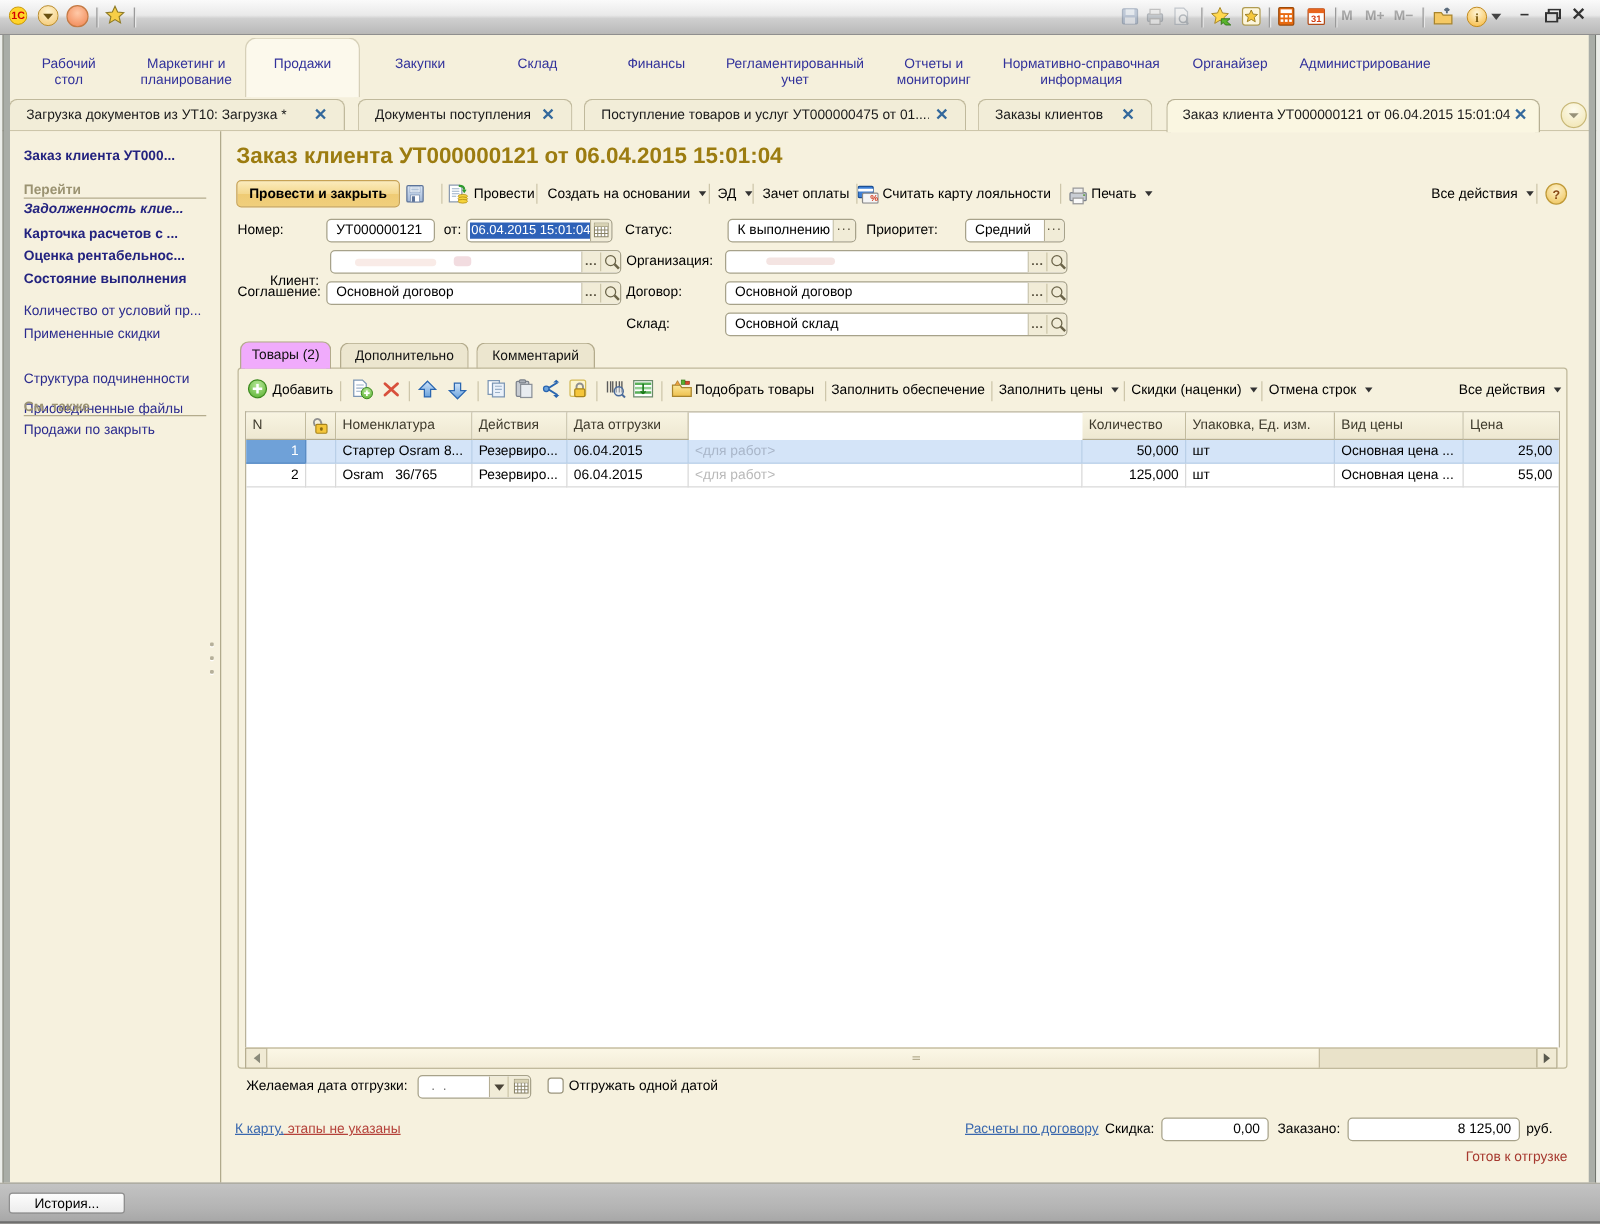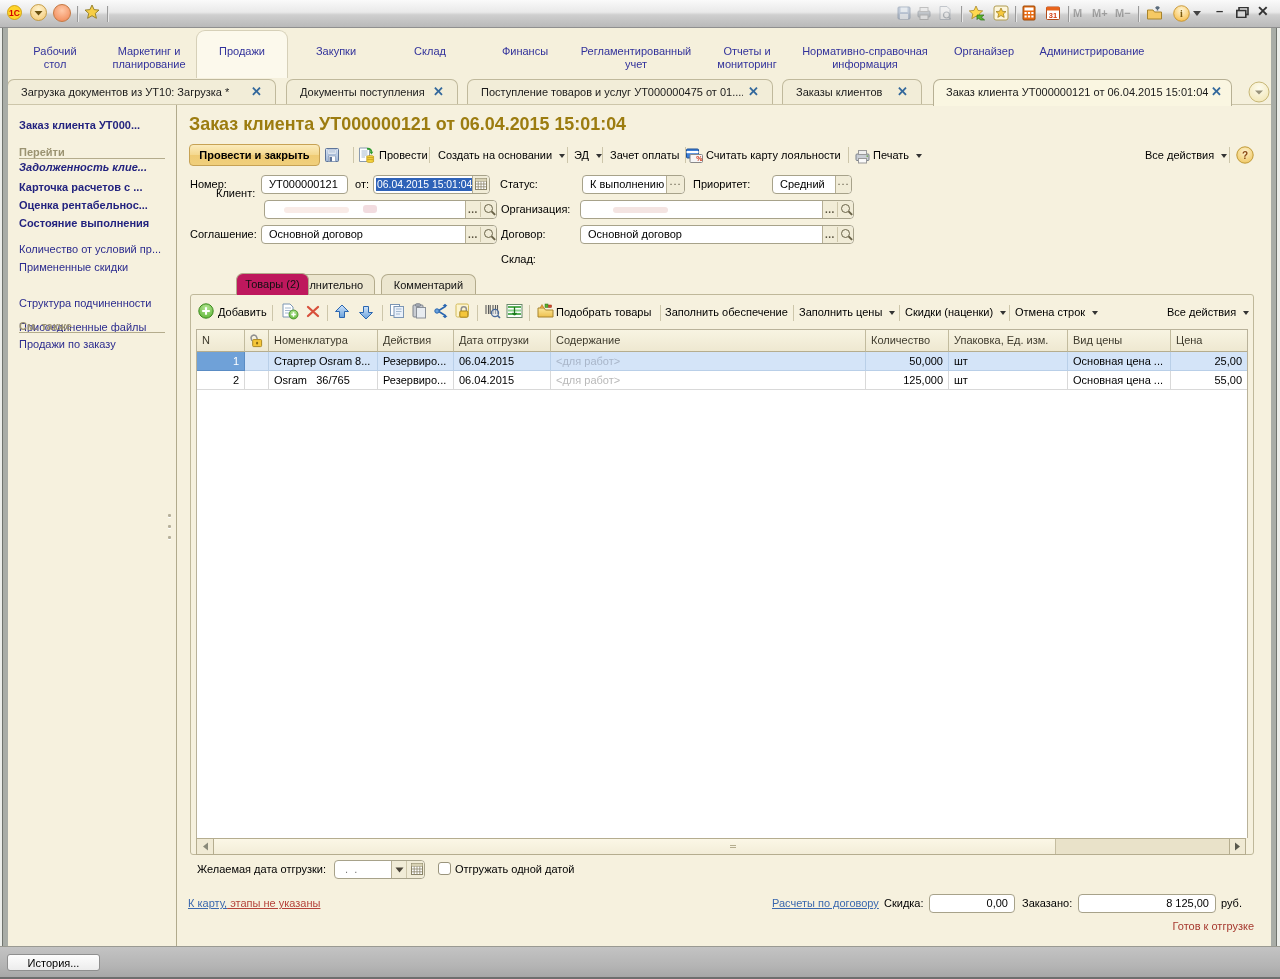--- a/index.html
+++ b/index.html
@@ -53,21 +53,21 @@
   .fld { position:absolute; height:19px; background:#fff; border:1px solid #a7a28a; border-radius:4px; line-height:17px; padding-left:7px; white-space:nowrap; overflow:hidden; }
   .fbtns { position:absolute; right:0; top:0; bottom:0; background:#f1ecd7; border-left:1px solid #b5ae94; border-radius:0 3px 3px 0; }
   .dots { position:absolute; left:2px; top:0px; color:#5a5340; letter-spacing:0.5px; font-weight:bold; font-size:10px; }
   .dots::after { content:"..."; }
   .mag { position:absolute; right:1px; top:1px; width:15px; height:15px; border-left:1px solid #cdc6aa; }
   .mag::after { content:""; position:absolute; left:3px; top:2px; width:7px; height:7px; border:1.6px solid #6a6348; border-radius:50%; }
   .mag::before { content:""; position:absolute; left:9.5px; top:9.5px; width:4.5px; height:1.8px; background:#6a6348; transform:rotate(45deg); }
   .selblue { background:#2e62b8; color:#fff; padding:1px 1px; }
   
   .itab { position:absolute; background:#ece6cf; border:1px solid #b3ab8c; border-bottom:none; border-radius:7px 7px 0 0; text-align:center; color:#111; }
-  .itab.active { background:#be185d; z-index:4;margin-left:44px; }
+  .itab.active { background:#f0abfc; z-index:4; }
   
   #gbox { position:absolute; left:13px; top:189px; width:1064px; height:561px; border:1px solid #bfb89a; border-radius:3px; }
   
   .tb { position:absolute; white-space:nowrap; }
   
   #tbl { position:absolute; left:19px; top:224px; width:1052px; height:509px; background:#fff; border:1px solid #b9b29a; border-bottom:none; }
   .th { position:absolute; top:0; height:22px; background:linear-gradient(#f8f4e2,#eee8d1); border-right:1px solid #c2bb9e; border-bottom:1px solid #b5ad8f; line-height:21px; padding-left:5px; color:#3e3a2c; overflow:hidden; white-space:nowrap; }
   .td { position:absolute; height:19px; line-height:18px; padding:0 5px; white-space:nowrap; overflow:hidden; border-right:1px solid #d9d9d9; border-bottom:1px solid #d9d9d9; }
   
   .sbx { position:absolute; border:1px solid #b5ad8f; background:#f0ead4; }
@@ -251,21 +251,21 @@
     <div class="sb-link sb-bold" style="top:56px;font-style:italic;">Задолженность клие...</div>
     <div class="sb-link sb-bold" style="top:76px;">Карточка расчетов с ...</div>
     <div class="sb-link sb-bold" style="top:94px;">Оценка рентабельнос...</div>
     <div class="sb-link sb-bold" style="top:112px;">Состояние выполнения</div>
     <div class="sb-link" style="top:138px;">Количество от условий пр...</div>
     <div class="sb-link" style="top:156px;">Примененные скидки</div>
     <div class="sb-link" style="top:174px;margin-top:42px;">Присоединенные файлы</div>
     <div class="sb-link" style="top:192px;">Структура подчиненности</div>
     <div class="sb-head" style="top:215px;">См. также</div>
     <div class="sb-rule" style="top:227px;"></div>
-    <div class="sb-link" style="top:233px;">Продажи по заказу</div>
+    <div class="sb-link" style="top:233px;">Продажи по закрыть</div>
     <div class="dots3" style="position:absolute; left:160px; top:409px;">
         <span></span>
         <span></span>
         <span></span>
       </div>
   </div>
   <div id="main">
     <div id="doc-title">Заказ клиента УТ000000121 от 06.04.2015 15:01:04</div>
 
     <div class="ybtn" style="left:12px; top:39px; width:131px; height:22px; line-height:20px;">Провести и закрыть</div>
@@ -339,21 +339,21 @@
           </svg></div>
     </div>
     <div class="lbl" style="left:323px; top:70px;">Статус:</div>
     <div class="fld" style="left:405px; top:70px; width:103px;">К выполнению
       <div class="fbtns" style="width:18px; text-align:center; line-height:10px; color:#5a5340; letter-spacing:1px;">...</div>
     </div>
     <div class="lbl" style="left:516px; top:70px;">Приоритет:</div>
     <div class="fld" style="left:595px; top:70px; width:80px;">Средний
       <div class="fbtns" style="width:16px; text-align:center; line-height:10px; color:#5a5340; letter-spacing:1px;">...</div>
     </div>
-    <div class="lbl" style="left:13px; top:79px;padding-left:26px;">Клиент:</div>
+    <div class="lbl" style="left:13px; top:111px;padding-left:26px;">Клиент:</div>
     <div class="fld" style="left:87px; top:95px; width:233px;"><span style="display:inline-block; margin-left:12px; margin-top:5px; width:65px; height:6px; background:#f9ebe7; border-radius:3px;"></span><span style="display:inline-block; margin-left:14px; margin-top:4px; width:14px; height:8px; background:#f2dce0; border-radius:3px;"></span>
       <div class="fbtns" style="width:31px;">
           <span class="dots"></span>
           <span class="mag"></span>
         </div>
     </div>
     <div class="lbl" style="left:324px; top:95px; width:77px; overflow:hidden;">Организация:</div>
     <div class="fld" style="left:403px; top:95px; width:274px;"><span style="display:inline-block; margin-left:25px; margin-top:5px; width:55px; height:6px; background:#f4e4e2; border-radius:3px;"></span>
       <div class="fbtns" style="width:31px;">
           <span class="dots"></span>
@@ -368,20 +368,26 @@
         </div>
     </div>
     <div class="lbl" style="left:324px; top:120px;">Договор:</div>
     <div class="fld" style="left:403px; top:120px; width:274px;">Основной договор
       <div class="fbtns" style="width:31px;">
           <span class="dots"></span>
           <span class="mag"></span>
         </div>
     </div>
     <div class="lbl" style="left:324px; top:145px;">Склад:</div>
+    <div class="fld" style="left:403px; top:145px; width:274px;">Основной склад
+      <div class="fbtns" style="width:31px;">
+          <span class="dots"></span>
+          <span class="mag"></span>
+        </div>
+    </div>
 
     <div class="itab active" style="left:15px; top:168px; width:73px; height:22px; line-height:21px;">Товары (2)</div>
     <div class="itab" style="left:95px; top:169px; width:103px; height:21px; line-height:20px;">Дополнительно</div>
     <div class="itab" style="left:204px; top:169px; width:95px; height:21px; line-height:20px;">Комментарий</div>
     <div id="gbox"></div>
 
     <svg class="abs" style="left:21px; top:198px;" width="16" height="16" viewBox="0 0 16 16">
         <circle cx="8" cy="8" r="7.2" fill="url(#g6)" stroke="#3c8a1e" stroke-width="1"></circle>
         <defs>
           <radialGradient id="g6" cx="0.5" cy="0.3" r="0.8">
@@ -482,21 +488,20 @@
     <div id="tbl">
       <div class="th" style="left:0; width:48px;">N</div>
       <div class="th" style="left:48px; width:24px; padding-left:3px;"><svg width="15" height="15" viewBox="0 0 16 16" style="margin-top:3px;">
             <path d="M4.2 7.5 V5.2 a3 3 0 0 1 6 0 V7.5" fill="none" stroke="#909090" stroke-width="1.6" transform="rotate(-18 7 8)"></path>
             <rect x="5" y="7" width="9.5" height="7.5" rx="1" fill="#f5c63a" stroke="#a8841c"></rect>
             <rect x="8.6" y="9.3" width="2.2" height="3" rx="1" fill="#8a6a10"></rect>
           </svg></div>
       <div class="th" style="left:72px; width:109px;">Номенклатура</div>
       <div class="th" style="left:181px; width:76px;">Действия</div>
       <div class="th" style="left:257px; width:97px;">Дата отгрузки</div>
-      <div class="th" style="left:354px; width:315px;">Содержание</div>
       <div class="th" style="left:669px; width:83px;">Количество</div>
       <div class="th" style="left:752px; width:119px;">Упаковка, Ед. изм.</div>
       <div class="th" style="left:871px; width:103px;">Вид цены</div>
       <div class="th" style="left:974px; width:76px; border-right:none;">Цена</div>
 
       <div class="abs" style="left:0; top:22px; width:1050px; height:19px; background:#d4e4f8;"></div>
       <div class="td" style="left:0; top:22px; width:48px; background:#6fa1d8; color:#fff; text-align:right; border-right-color:#5a8cc4; border-bottom-color:#5a8cc4;">1</div>
       <div class="td" style="left:48px; top:22px; width:24px; border-color:#b9cfe8;"></div>
       <div class="td" style="left:72px; top:22px; width:109px; border-color:#b9cfe8;">Стартер Osram 8...</div>
       <div class="td" style="left:181px; top:22px; width:76px; border-color:#b9cfe8;">Резервиро...</div>

